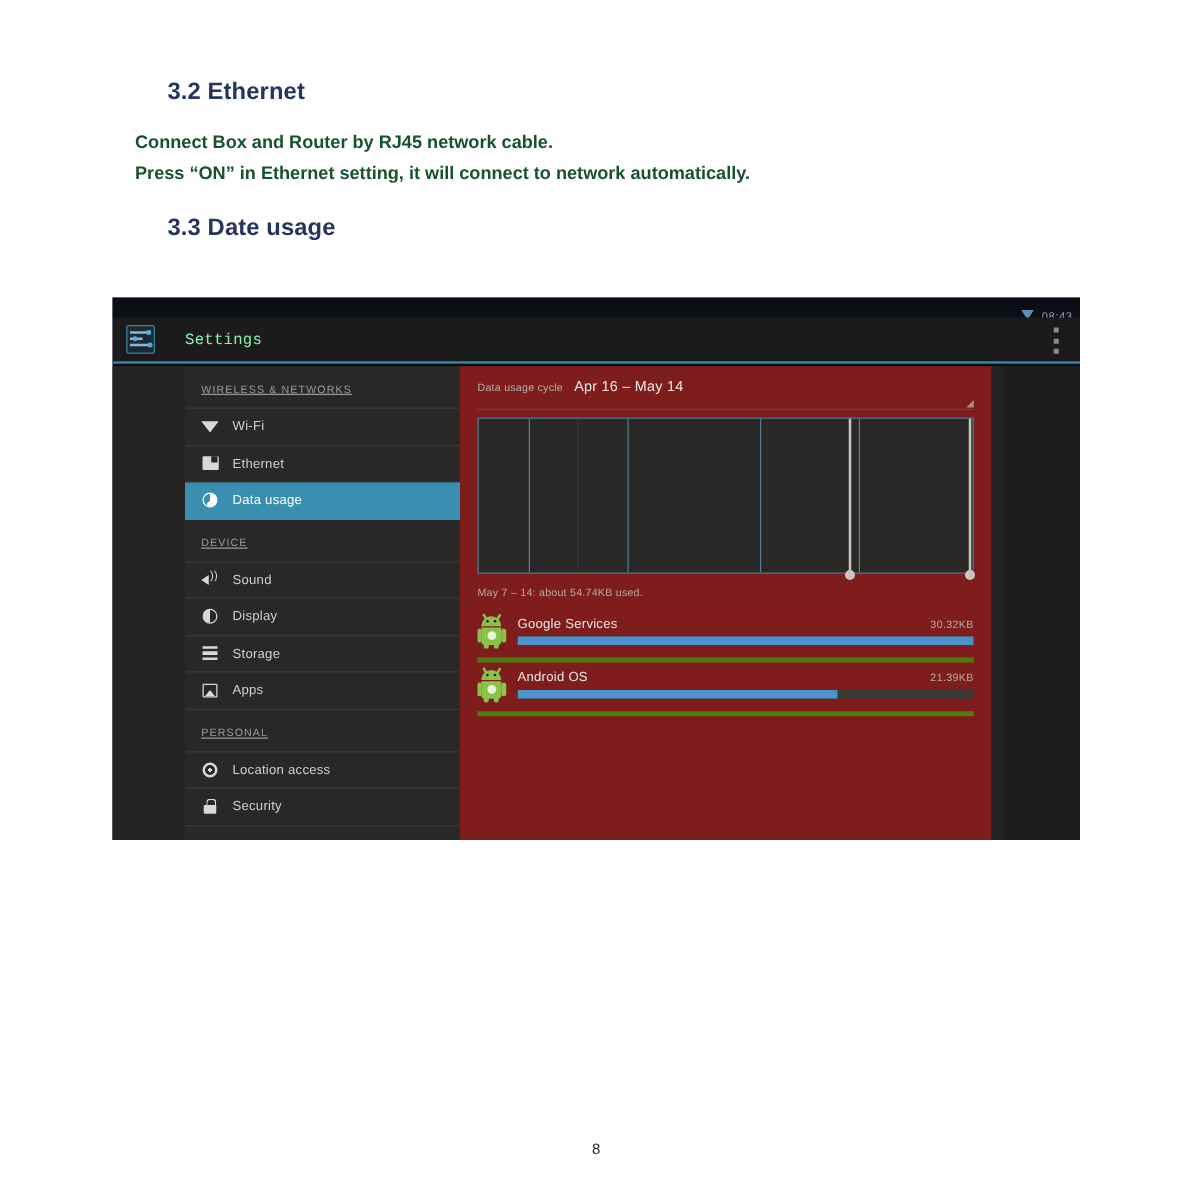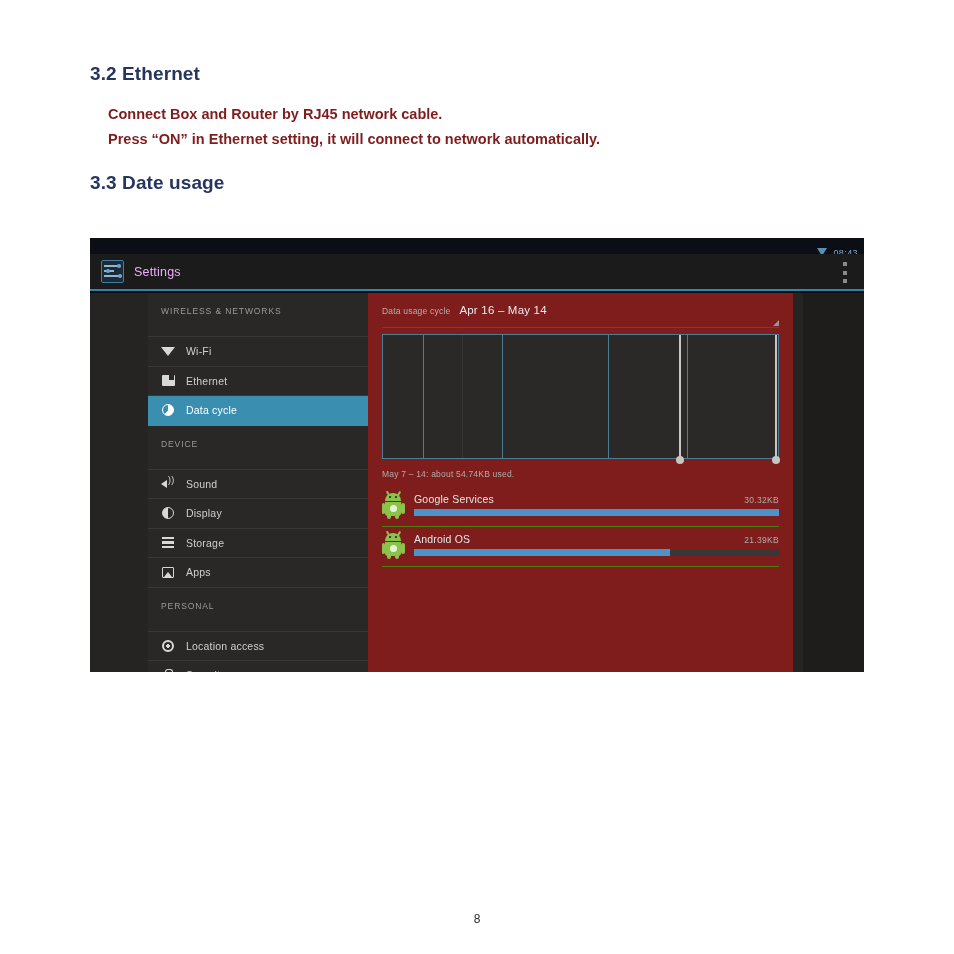--- a/index.html
+++ b/index.html
@@ -15,25 +15,26 @@
   .page { position: relative; width: 954px; height: 954px; background: #fff; }
 
   .doc-body { position: absolute; left: 90px; top: 62px; width: 780px; }
 
   .h2 {
     font-size: 19px;
     font-weight: bold;
     color: #25355e;
     letter-spacing: 0.1px;
     line-height: 1.25;
+    margin-left: 44px;
   }
   .para {
     font-size: 14.5px;
     font-weight: bold;
-    color: #7f1d1d;
+    color: #14532d;
     line-height: 1.75;
     margin-left: 18px;
   }
   .gap-a { height: 16px; }
   .gap-b { height: 18px; }
   .gap-c { height: 16px; }
 
   
   .shot {
     position: absolute;
@@ -93,21 +94,21 @@
   .app-icon i:nth-child(2) { top: 9px;  width: 10px; }
   .app-icon i:nth-child(3) { top: 14px; width: 15px; }
   .app-icon b {
     position: absolute; width: 3.5px; height: 3.5px; border-radius: 50%;
     background: #5fa8d8; display: block;
   }
   .app-icon b:nth-of-type(1) { top: 3px;  left: 15px; }
   .app-icon b:nth-of-type(2) { top: 8px;  left: 4px;  }
   .app-icon b:nth-of-type(3) { top: 13px; left: 16px; }
   .app-title {
-    margin-left: 10px; font-size: 12.5px; color: #f0abfc; letter-spacing: 0.2px;
+    margin-left: 24px; font-size: 12.5px; color: #86efac; letter-spacing: 0.2px; font-family: Liberation Mono, monospace;
   }
   .overflow {
     position: absolute; right: 16px; top: 8px;
     width: 5px; height: 21px;
     display: flex; flex-direction: column; justify-content: space-between;
   }
   .overflow span { display: block; width: 4px; height: 4px; background: #8a8a8a; }
 
   
   .content {
@@ -123,23 +124,24 @@
     background: #1f1d1c;
   }
 
   
   .sidebar {
     position: absolute; left: 58px; top: 0; width: 220px; bottom: 0;
     background: #2a2827;
   }
   .sec-head {
     font-size: 8.5px; color: #9a9a9a; letter-spacing: 0.9px;
-    padding: 13px 0 20px 13px;
+    padding: 13px 0 10px 13px;
     text-transform: uppercase;
     border-bottom: 1px solid #3a3837;
+    text-decoration: underline;
   }
   .row {
     height: 29.5px;
     display: flex; align-items: center;
     padding-left: 13px;
     border-bottom: 1px solid #3a3837;
     color: #cfcfcf;
     font-size: 10.5px;
     letter-spacing: 0.2px;
   }
@@ -269,21 +271,21 @@
   .chart-caption {
     margin: 10px 0 0 14px;
     font-size: 8.5px; color: #b0aca8; letter-spacing: 0.2px;
   }
 
   
   .app-list { margin: 8px 14px 0 14px; }
   .app-row {
     display: flex; align-items: flex-start;
     padding: 6px 0 7px 0;
-    border-bottom: 1px solid #4d7c0f;
+    border-bottom: 4px solid #4d7c0f;
   }
   .droid {
     width: 22px; height: 26px; margin-right: 10px; flex: none;
     position: relative;
   }
   .droid .head {
     position: absolute; left: 3px; top: 0; width: 16px; height: 8px;
     background: #8bc34a; border-radius: 8px 8px 0 0;
   }
   .droid .eye { position: absolute; top: 3px; width: 2px; height: 2px; border-radius:50%; background: #1c1a19; }
@@ -391,21 +393,21 @@
         <div class="row">
           <span class="ico">
               <span class="ico-ethernet"></span>
             </span>
           <span class="lbl">Ethernet</span>
         </div>
         <div class="row sel">
           <span class="ico">
               <span class="ico-pie"></span>
             </span>
-          <span class="lbl">Data cycle</span>
+          <span class="lbl">Data usage</span>
         </div>
 
         <div class="sec-head">DEVICE</div>
         <div class="row">
           <span class="ico ico-sound"></span>
           <span class="lbl">Sound</span>
         </div>
         <div class="row">
           <span class="ico">
               <span class="ico-display"></span>

